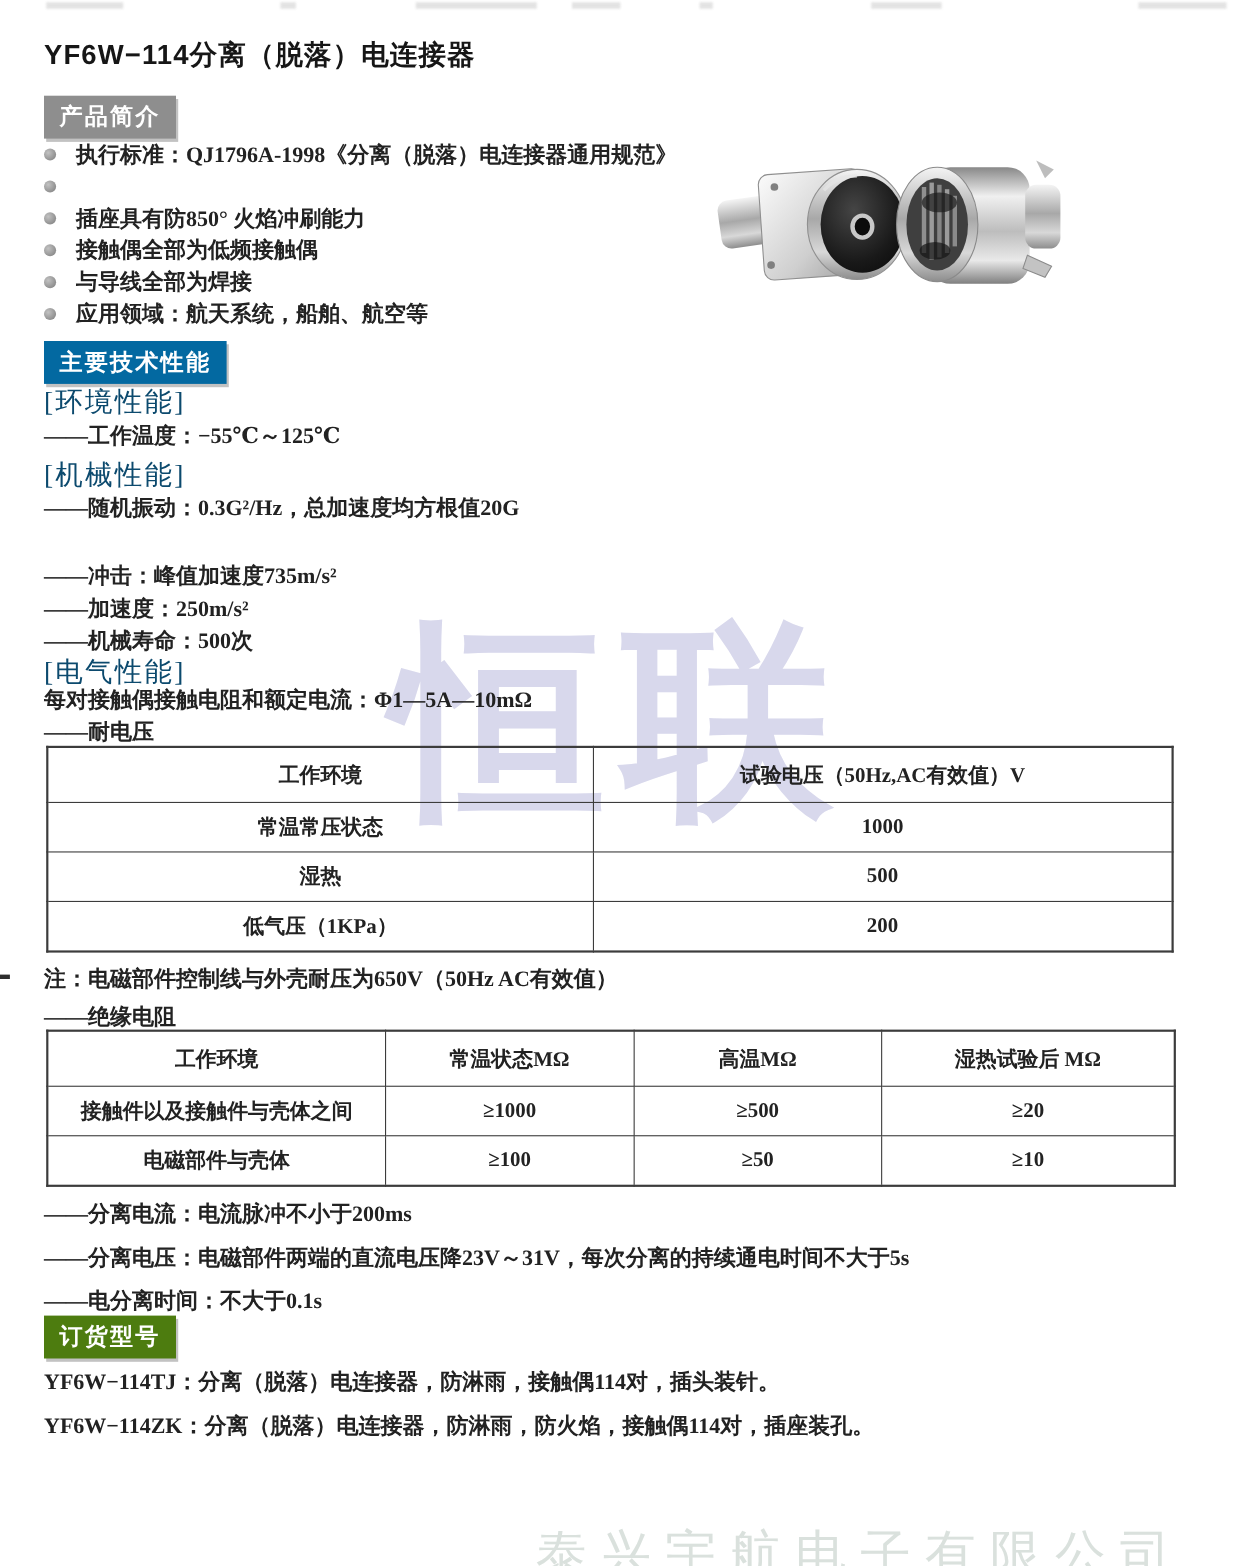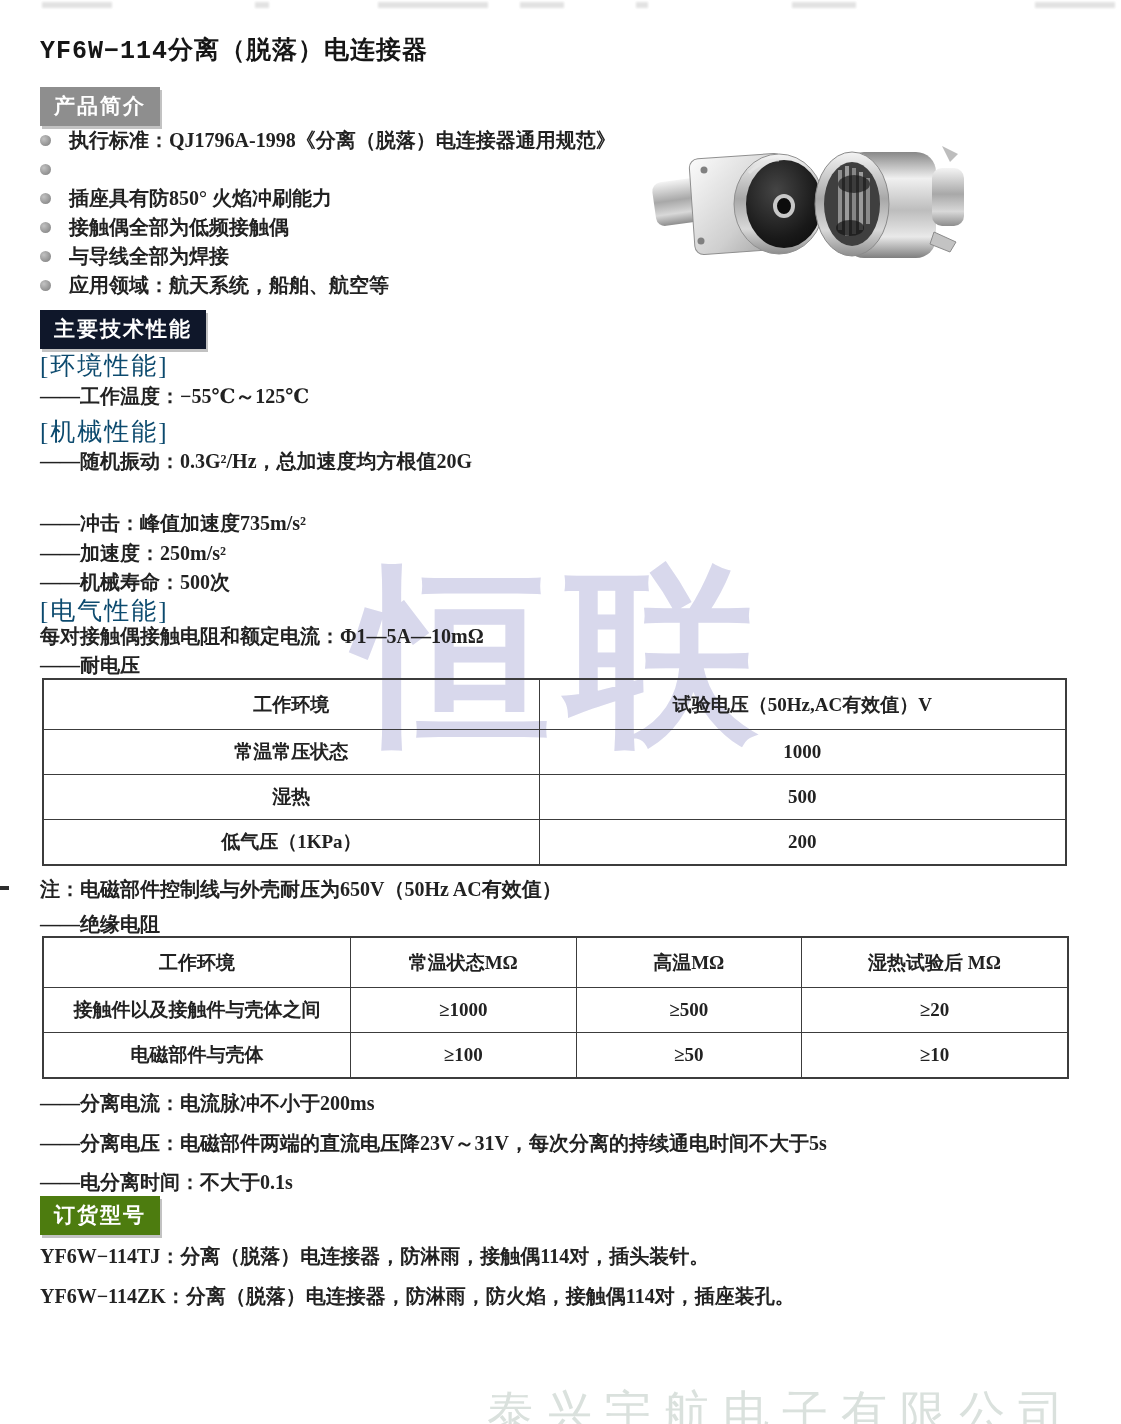--- a/index.html
+++ b/index.html
@@ -26,21 +26,21 @@
   .wm-footer{
     position:absolute;left:487px;top:1350px;z-index:0;
     font-size:46px;letter-spacing:13px;white-space:nowrap;
     font-weight:400;user-select:none;margin-top:32px;
   }
 
   .content{position:absolute;left:0;top:0;width:100%;height:100%;z-index:1;}
 
   .title{
     position:absolute;left:40px;top:33px;
-    font-family:Liberation Mono, monospace;
+    font-family:Liberation Sans, sans-serif;
     font-weight:700;font-size:25px;letter-spacing:1px;color:#161616;
   }
   .sec-hd{
     position:absolute;left:40px;display:inline-block;
     color:#ffffff;font-family:"Liberation Sans","DejaVu Sans",sans-serif;
     font-weight:700;font-size:21px;letter-spacing:2px;
     padding:5px 14px 6px 14px;
     box-shadow:2px 3px 0 rgba(80,80,80,.35);
   }
   #hd-intro{top:87px;}
@@ -202,21 +202,21 @@
       <div class="b-row">
         <span class="dot"></span>
         <span class="b-txt">与导线全部为焊接</span>
       </div>
       <div class="b-row">
         <span class="dot"></span>
         <span class="b-txt">应用领域：航天系统，船舶、航空等</span>
       </div>
     </div>
 
-    <div id="hd-tech" class="sec-hd" style="background:#0f172a;">主要技术性能</div>
+    <div id="hd-tech" class="sec-hd" style="background:#0369a1;">主要技术性能</div>
 
     <div id="env-label" class="grp-label">[环境性能]</div>
     <div id="env-0" class="line">——工作温度：−55℃～125℃</div>
 
     <div id="mech-label" class="grp-label">[机械性能]</div>
     <div id="mech-0" class="line">——随机振动：0.3G²/Hz，总加速度均方根值20G</div>
     <div id="mech-2" class="line">——冲击：峰值加速度735m/s²</div>
     <div id="mech-3" class="line">——加速度：250m/s²</div>
     <div id="mech-4" class="line">——机械寿命：500次</div>
 

